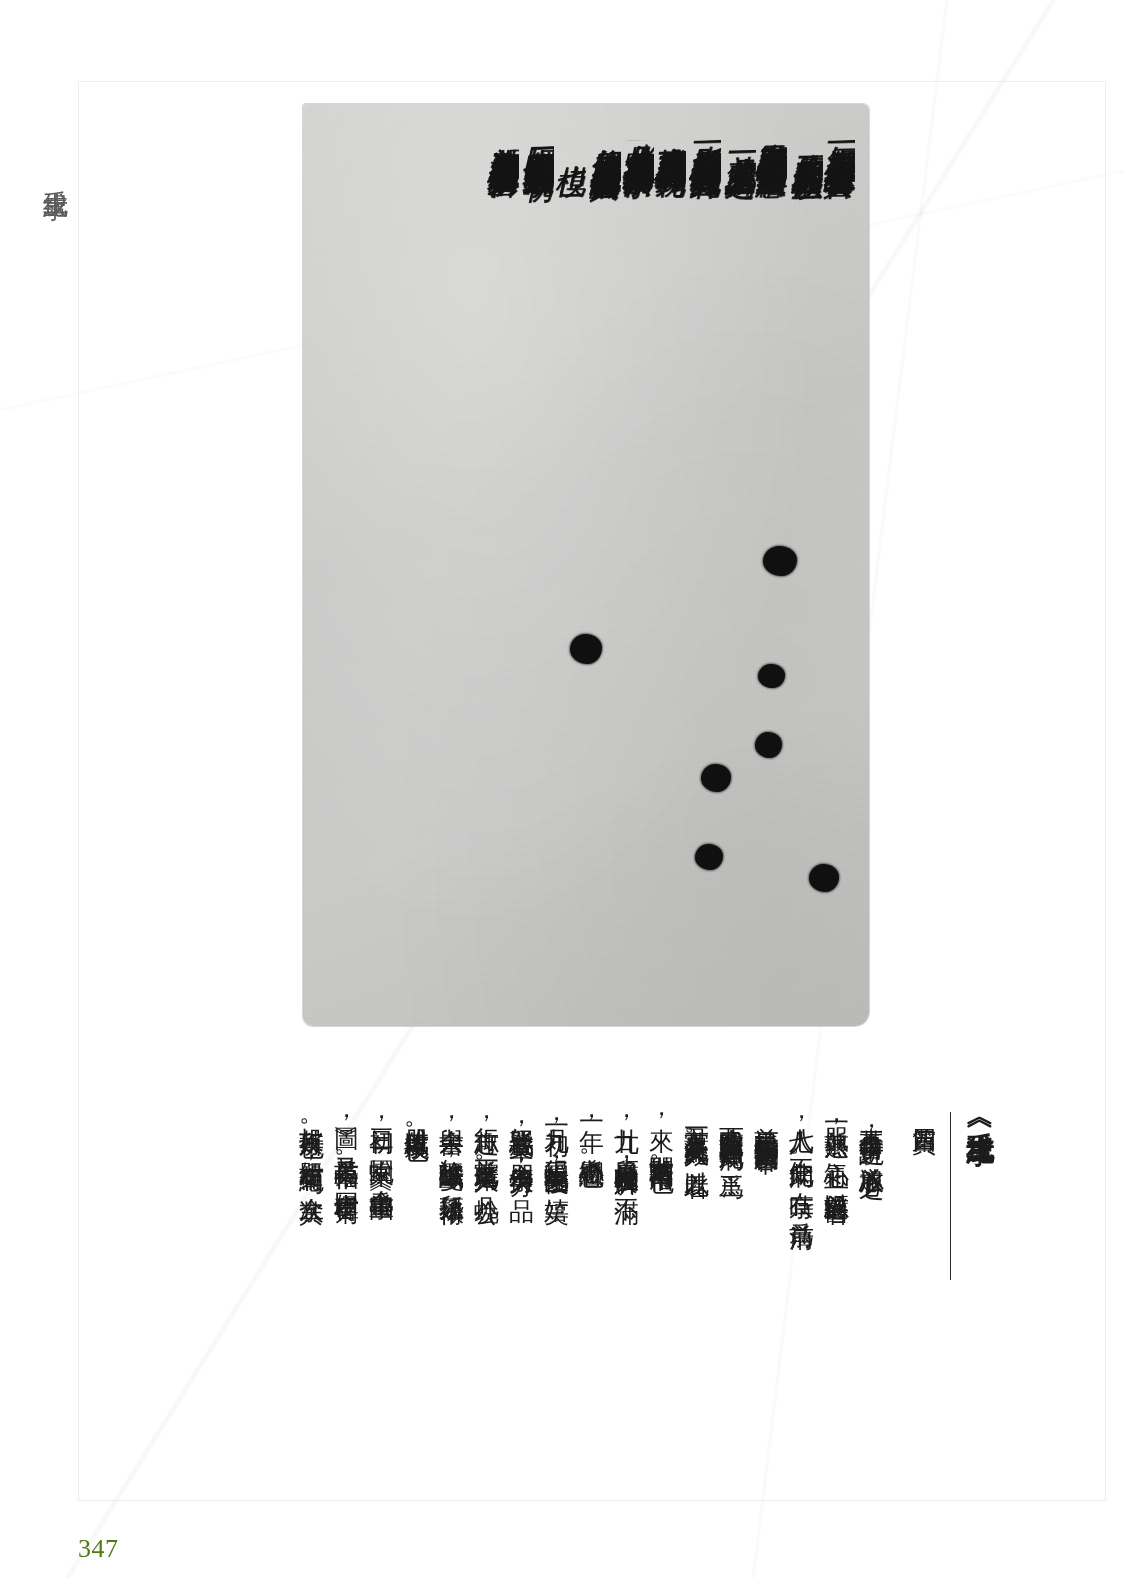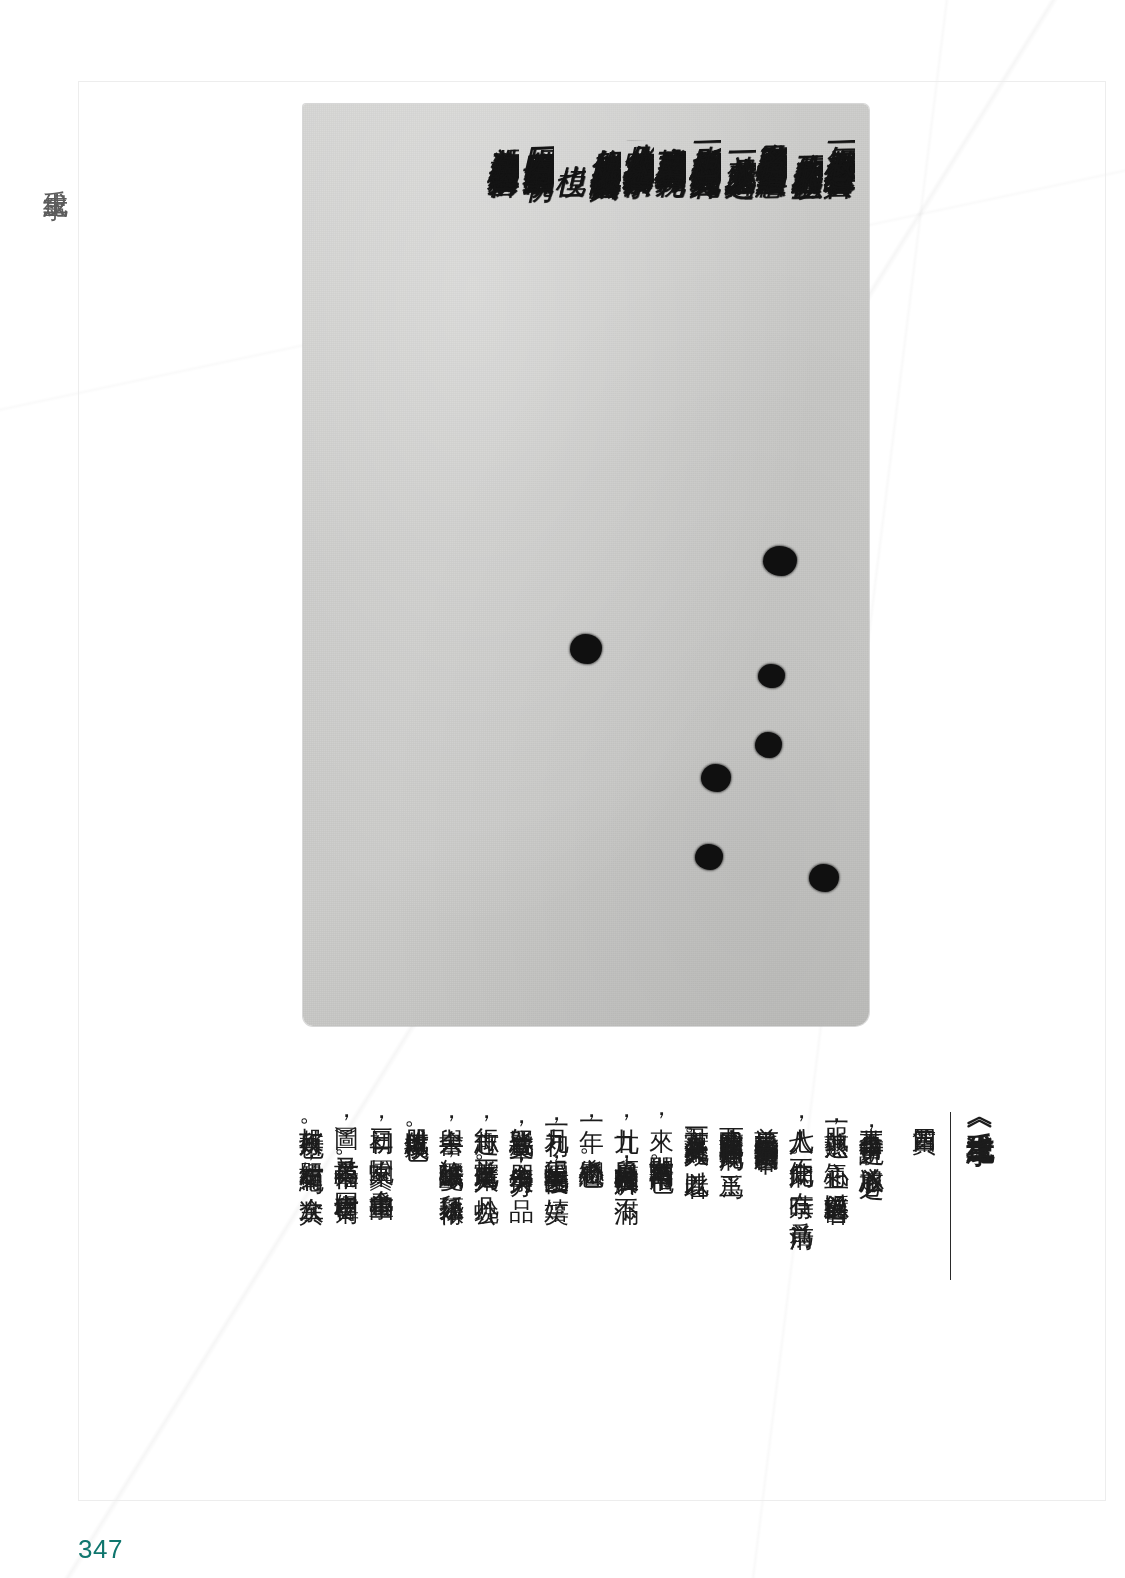--- a/index.html
+++ b/index.html
@@ -161,23 +161,23 @@
     margin: 4px 9px 0 9px;
   }
   #col-gap-after-pageref { flex: 0 0 14px; }
 
   
   #folio {
     position: absolute;
     left: 78px;
     top: 1534px;
     font-size: 26px;
-    color: #0f766e;
+    color: #4d7c0f;
     letter-spacing: 0.5px;
-    font-family: Liberation Sans, sans-serif;
+    font-family: Liberation Serif, serif;
   }
 </style>
 </head>
 <body>
 
 <div id="paper-noise"></div>
 
 <div id="page-frame"></div>
 
 <div id="running-head">壬戌紀事</div>

